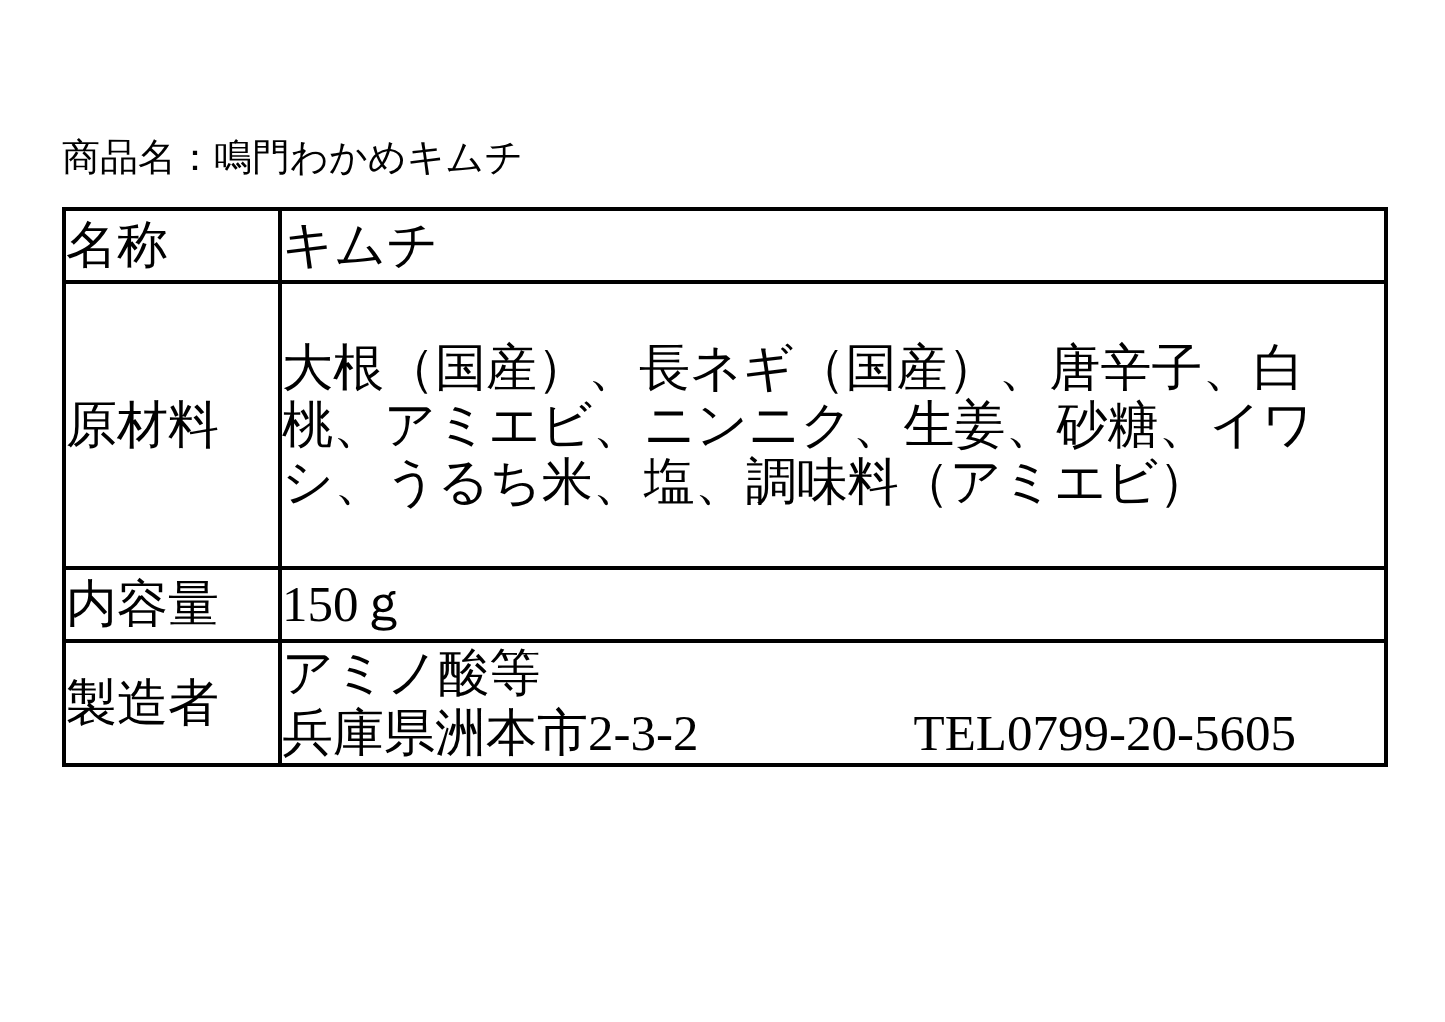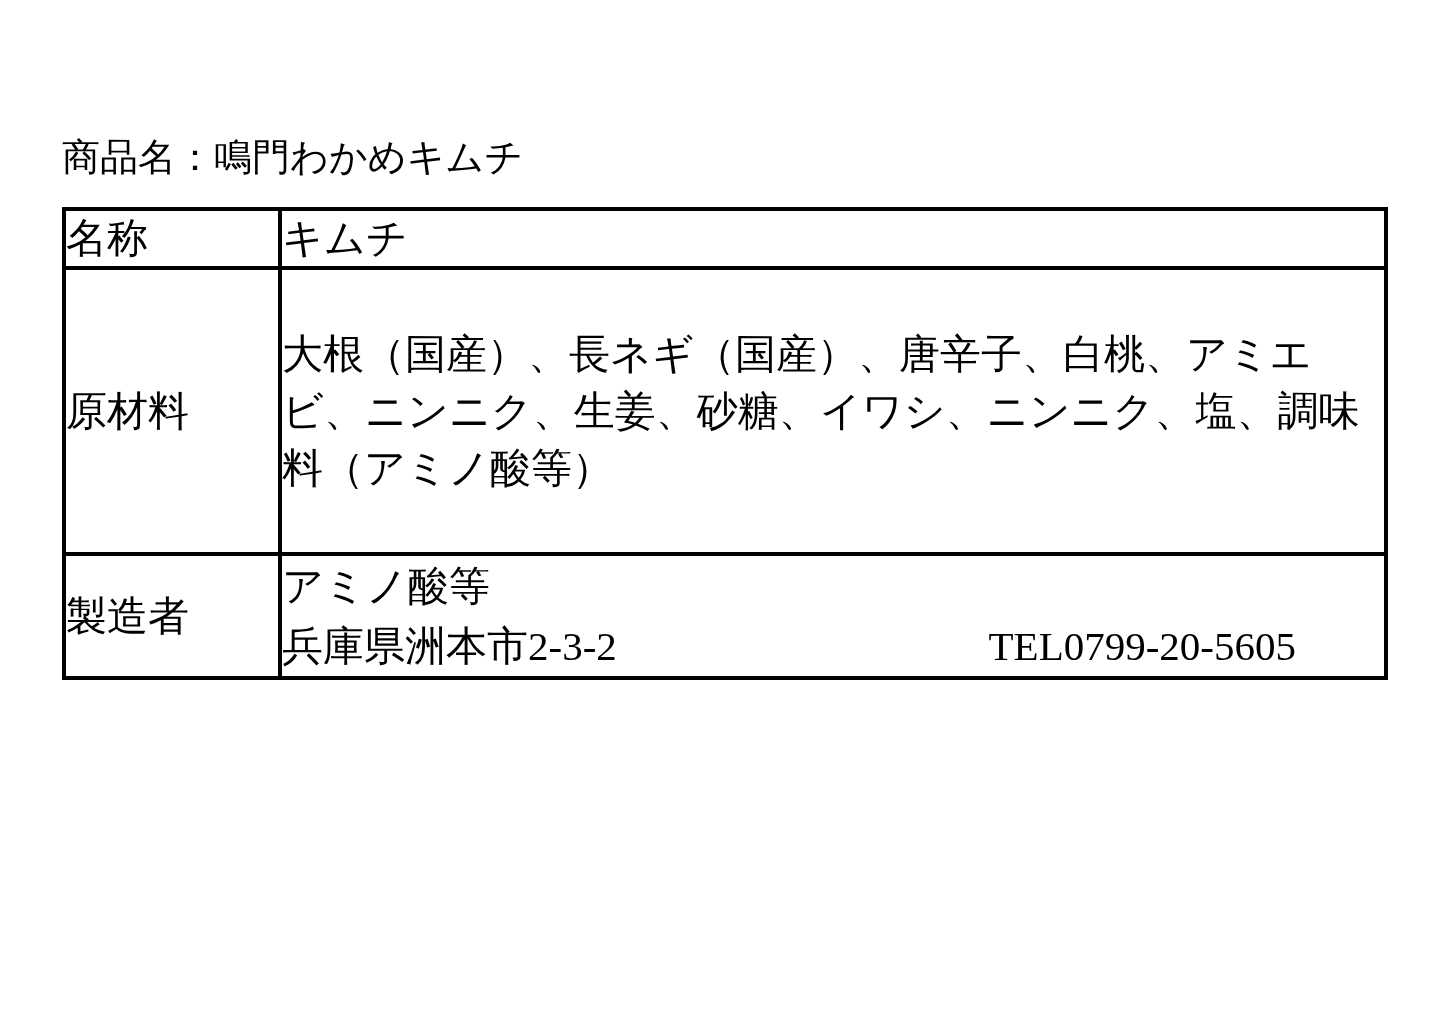--- a/index.html
+++ b/index.html
@@ -26,21 +26,21 @@
   table.spec-table {
     position: absolute;
     left: 62px;
     top: 207px;
     width: 1322px;
     border-collapse: collapse;
     table-layout: fixed;
   }
   table.spec-table td {
     border: 4px solid #000000;
-    font-size: 41px;
+    font-size: 51px;
     vertical-align: middle;
     padding: 0;
     overflow: hidden;
     word-break: break-all;
   }
   td.lbl { padding-left: 19px; }
   td.val { padding-left: 17px; padding-right: 2px; }
 
   tr.r-name      { height: 57px; }
   tr.r-ingredients { height: 286px; }
@@ -85,21 +85,25 @@
     <col style="width:216px">
     <col style="width:1106px">
   </colgroup>
   <tbody>
     <tr class="r-name">
       <td class="lbl">名称</td>
       <td class="val">キムチ</td>
     </tr>
     <tr class="r-ingredients">
       <td class="lbl ing-lbl">原材料</td>
-      <td class="val ing-val">大根（国産）、長ネギ（国産）、唐辛子、白桃、アミエビ、ニンニク、生姜、砂糖、イワシ、ニンニク、塩、調味料（アミノ酸等）</td>
+      <td class="val ing-val">大根（国産）、長ネギ（国産）、唐辛子、白桃、アミエビ、ニンニク、生姜、砂糖、イワシ、うるち米、塩、調味料（アミエビ）</td>
+    </tr>
+    <tr class="r-net">
+      <td class="lbl">内容量</td>
+      <td class="val">150ｇ</td>
     </tr>
     <tr class="r-maker">
       <td class="lbl maker-lbl">製造者</td>
       <td class="val maker-val">
         <div>アミノ酸等</div>
         <div class="addr-row">
           <span>兵庫県洲本市2-3-2</span>
           <span class="tel">TEL0799-20-5605</span>
         </div>
       </td>

